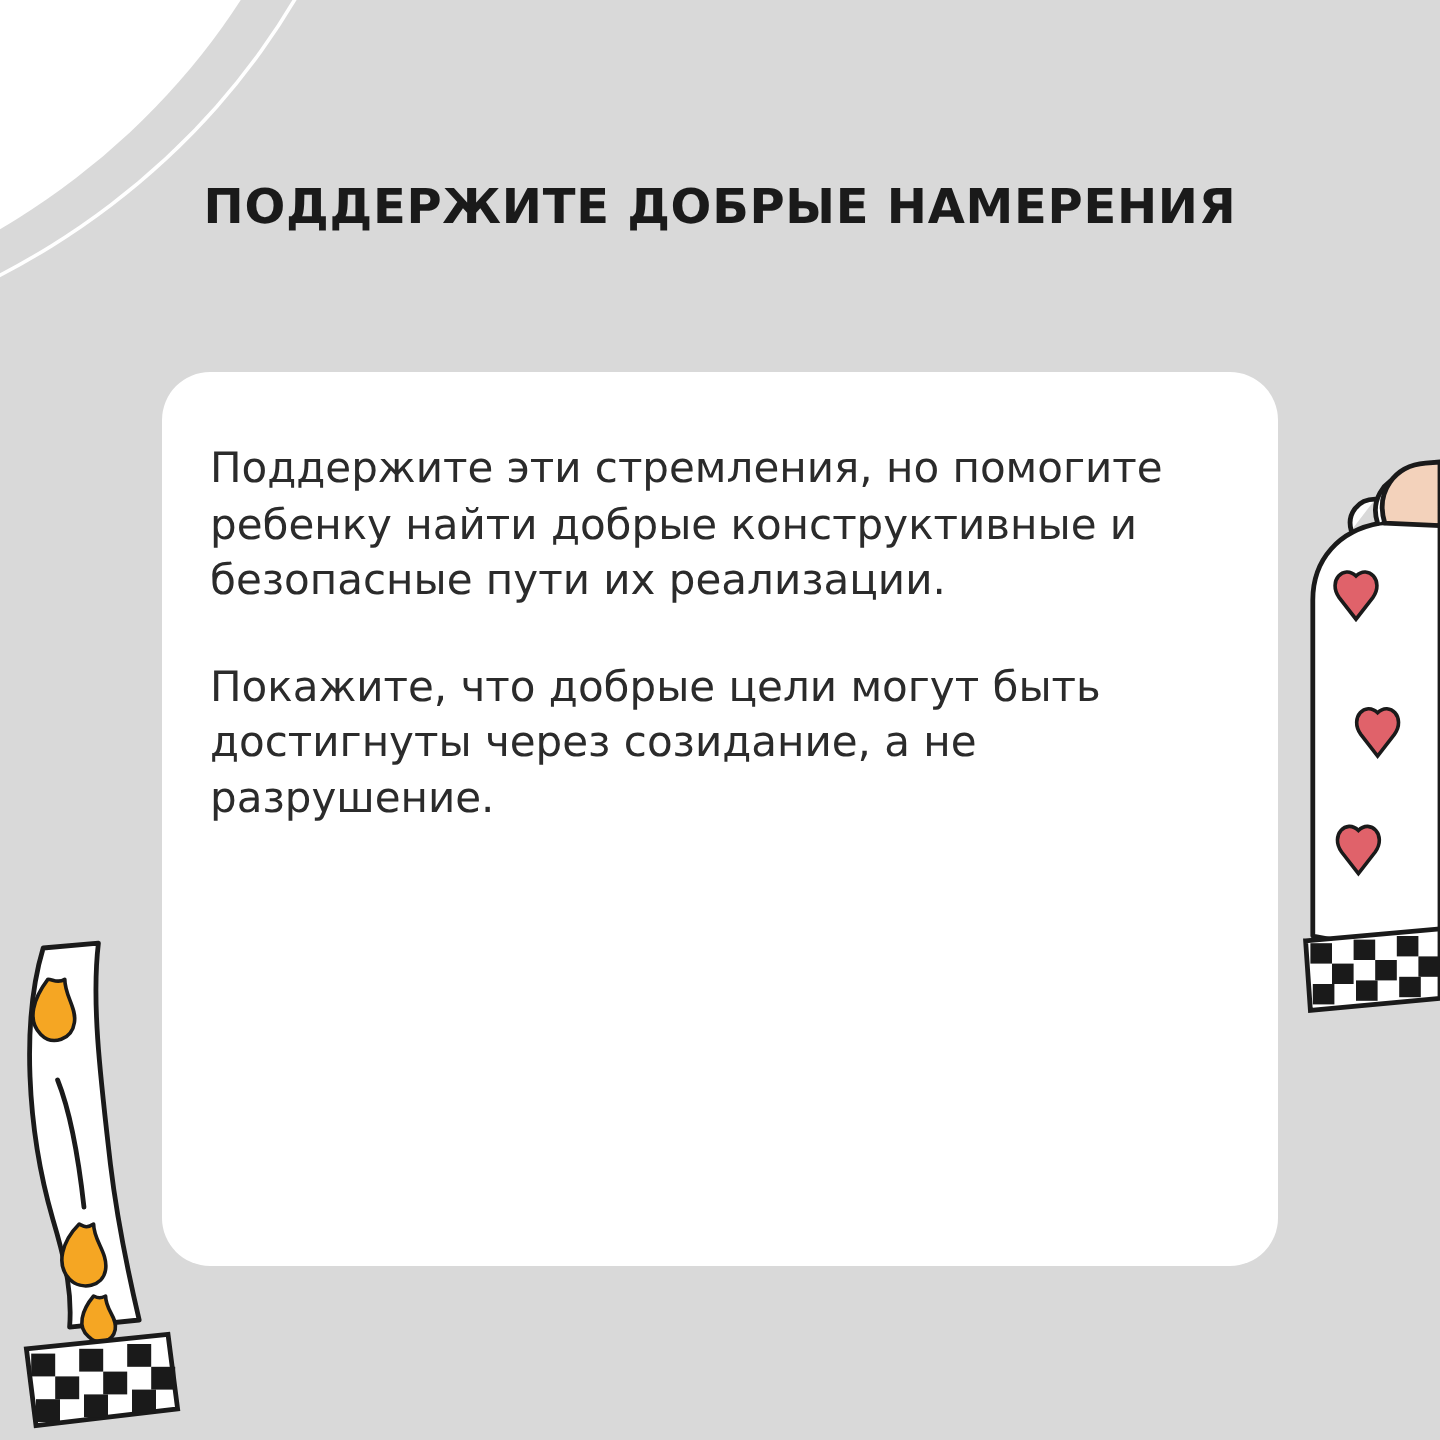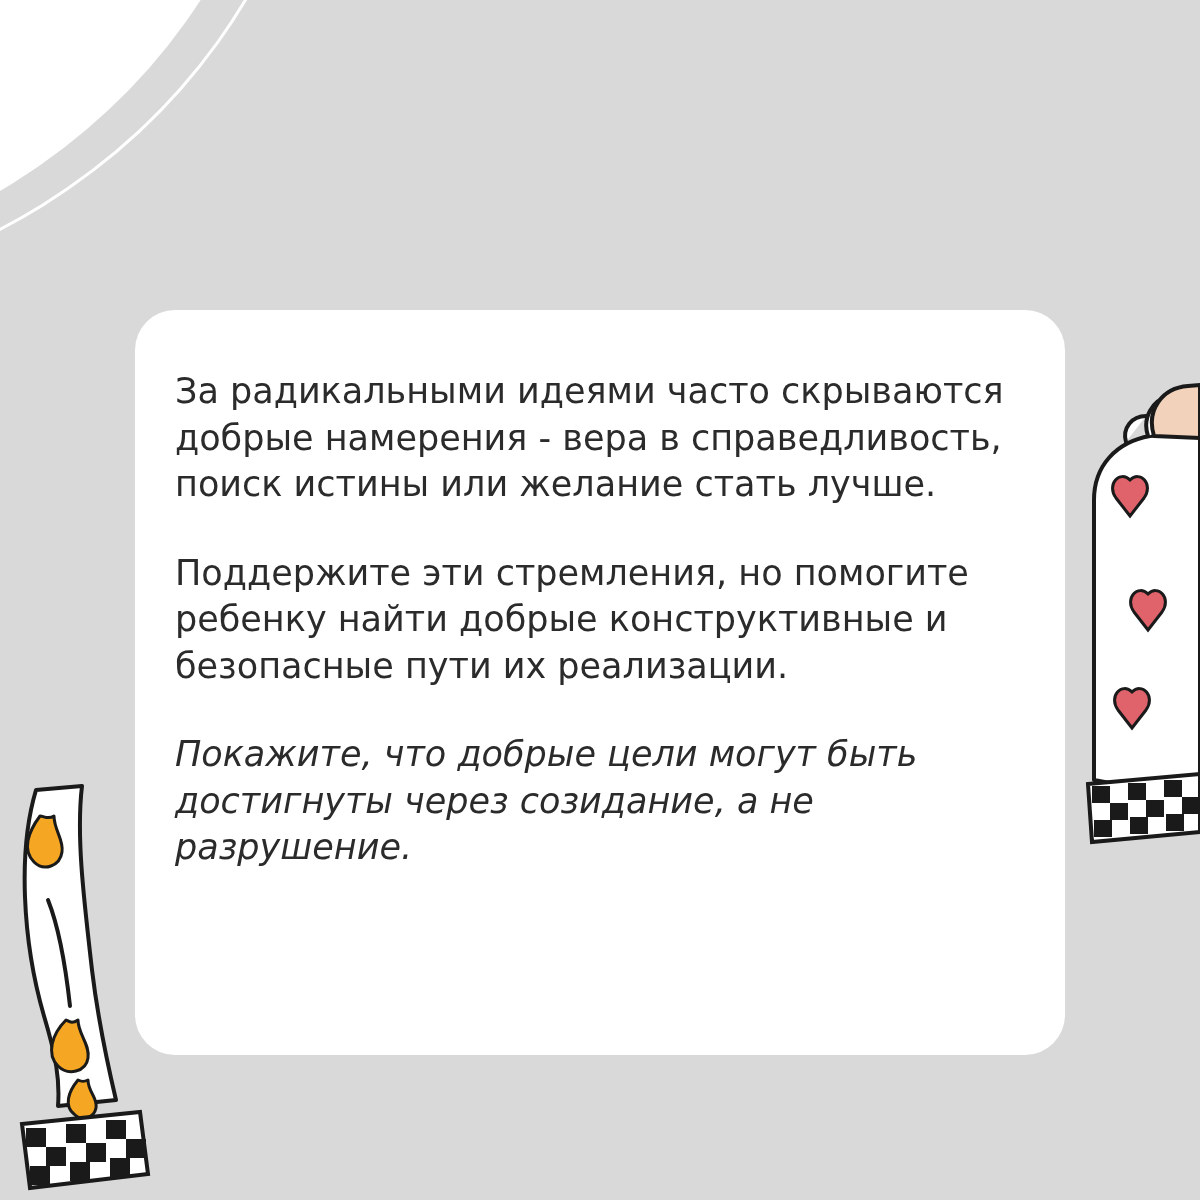--- a/index.html
+++ b/index.html
@@ -66,21 +66,20 @@
   }
   .card p {
     margin: 0 0 42px 0;
     font-size: 35px;
     line-height: 1.33;
     color: #2b2b2b;
     font-family: "DejaVu Sans", sans-serif;
   }
   .card p:last-child {
     margin-bottom: 0;
-    font-style: italic;
   }
 
   
   .illus {
     position: absolute;
     z-index: 3;
   }
   .illus-right {
     right: 0;
     top: 380px;
@@ -156,20 +155,20 @@
         <rect x="46" y="367" width="20" height="19"></rect>
         <rect x="86" y="363" width="20" height="19"></rect>
         <rect x="126" y="359" width="20" height="19"></rect>
         <rect x="30" y="386" width="20" height="19"></rect>
         <rect x="70" y="382" width="20" height="19"></rect>
         <rect x="110" y="378" width="20" height="19"></rect>
       </g>
     </svg>
   </div>
 
+  <div class="title">ПОДДЕРЖИТЕ ДОБРЫЕ НАМЕРЕНИЯ</div>
 
   <div class="card">
-    <p>За радикальными идеями часто скрываются добрые намерения - вера в справедливость, поиск истины или желание стать лучше.</p>
     <p>Поддержите эти стремления, но помогите ребенку найти добрые конструктивные и безопасные пути их реализации.</p>
     <p>Покажите, что добрые цели могут быть достигнуты через созидание, а не разрушение.</p>
   </div>
 
 </div>
 
 </body></html>

